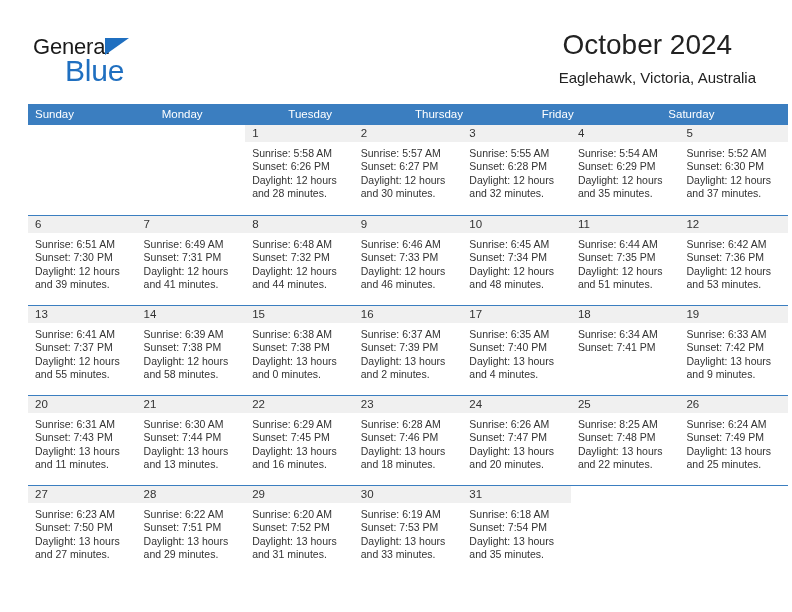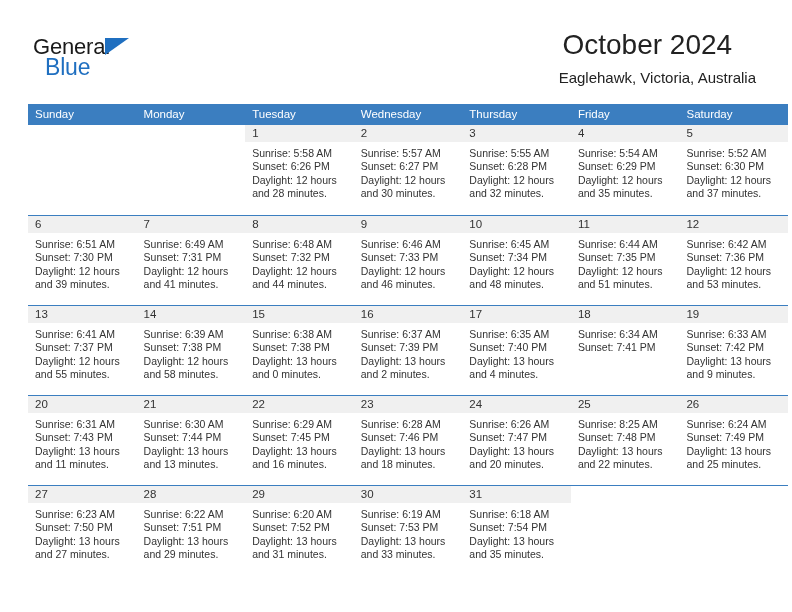--- a/index.html
+++ b/index.html
@@ -45,24 +45,24 @@
   .brand-tri {
     position: absolute;
     left: 72px;
     top: 2px;
     width: 0;
     height: 0;
     border-left: 24px solid #1f6fc0;
     border-bottom: 17px solid transparent;
   }
   .brand-line2 {
-    font-size: 23px;
+    font-size: 30px;
     color: #1f6fc0;
     position: absolute;
-    left: 12px;
+    left: 32px;
     top: 20px;
     letter-spacing: -0.2px;
   }
 
   .title-block {
     position: absolute;
     right: 36px;
     top: 30px;
     text-align: center;
   }
@@ -165,21 +165,20 @@
   </div>
 
 </div>
 
 <div class="calendar">
 
   <div class="weekday-row">
     <div class="weekday-cell">Sunday</div>
     <div class="weekday-cell">Monday</div>
     <div class="weekday-cell">Tuesday</div>
-    <div class="weekday-cell">Wednesday</div>
     <div class="weekday-cell">Thursday</div>
     <div class="weekday-cell">Friday</div>
     <div class="weekday-cell">Saturday</div>
   </div>
 
   <div id="weeks-container">
       <div class="week-row">
         <div class="day-cell blank">
           <div class="day-number-band"></div>
         </div>

